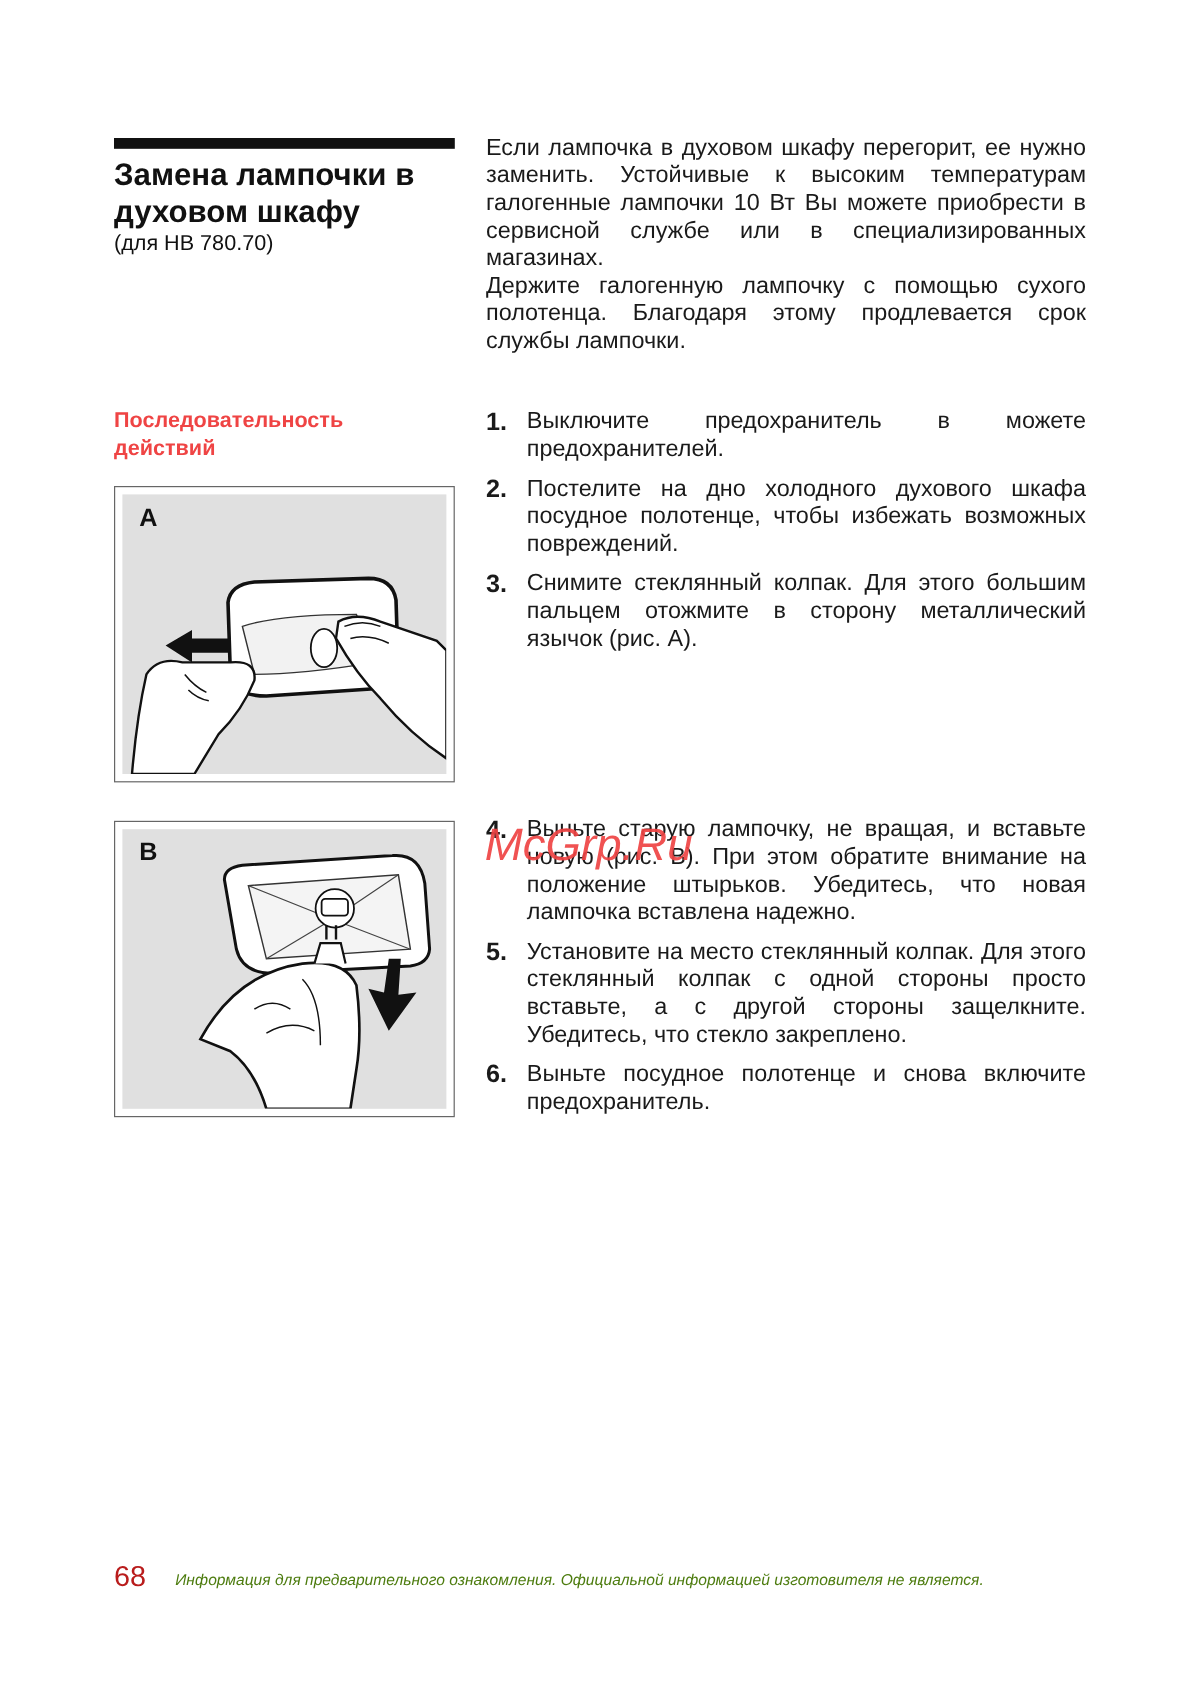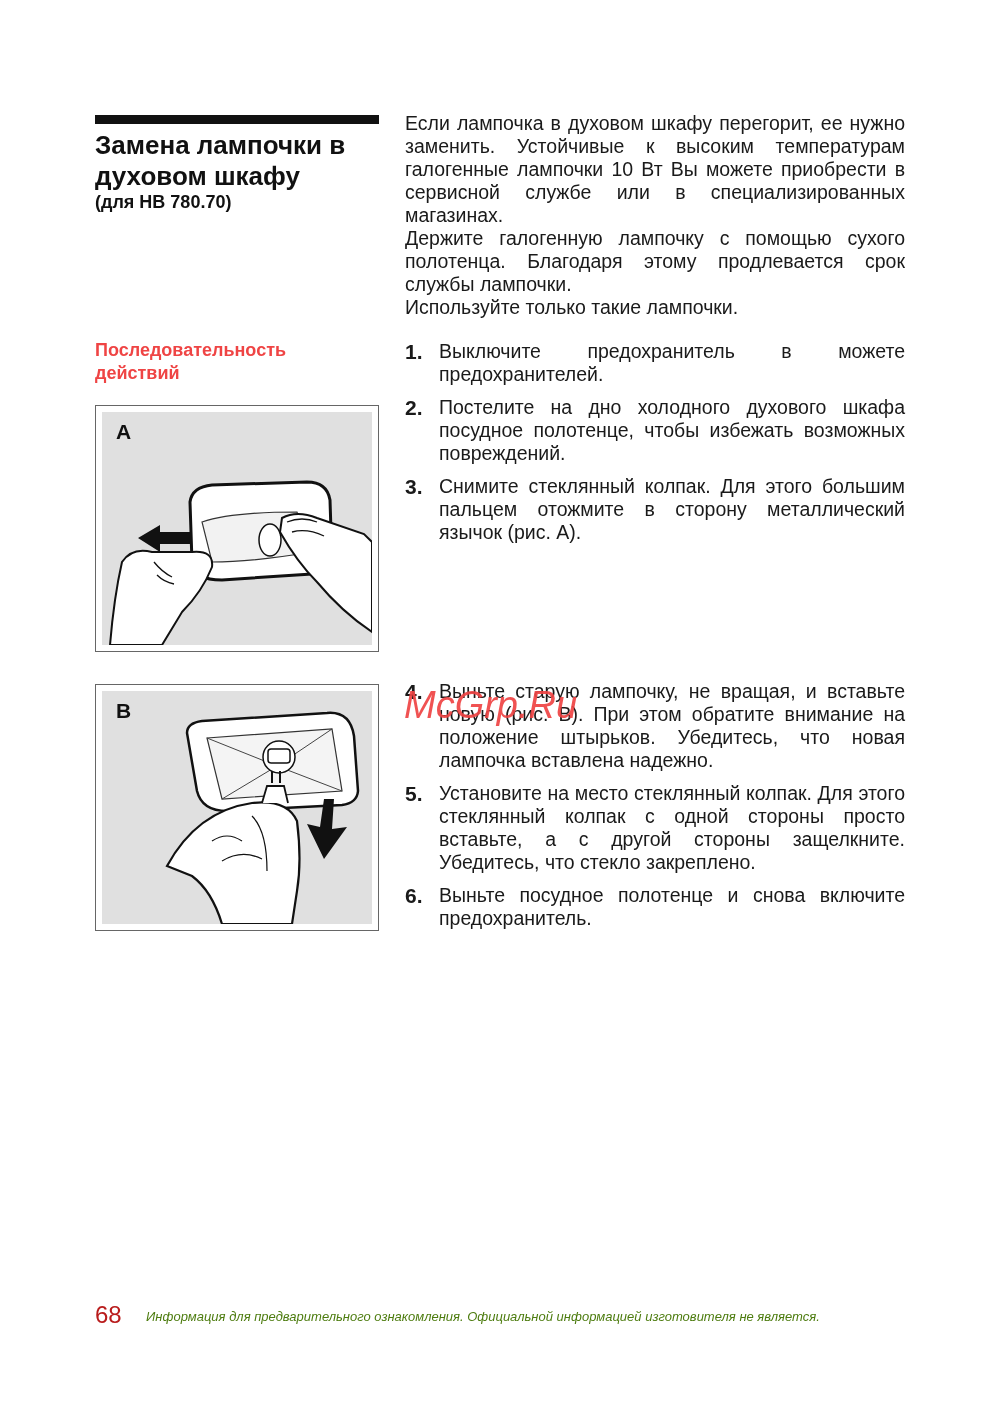--- a/index.html
+++ b/index.html
@@ -1,21 +1,21 @@
 <!DOCTYPE html>
 <html><head>
 <meta charset="utf-8">
 <style>
   html, body { margin: 0; padding: 0; background: #ffffff; }
   body { width: 1000px; height: 1419px; position: relative; overflow: hidden;
          font-family: "Liberation Sans", sans-serif; color: #1a1a1a; }
   .top-rule { position: absolute; left: 95px; top: 115px; width: 284px; height: 9px; background: #111; }
   .title { position: absolute; left: 95px; top: 130px; width: 290px; margin: 0;
            font-size: 26px; font-weight: bold; line-height: 31px; color: #111; }
-  .subtitle { position: absolute; left: 95px; top: 191px; font-size: 18px; font-weight: bold; color: #111; line-height: 22px; }
+  .subtitle { position: absolute; left: 95px; top: 191px; font-size: 18px; font-weight: normal; color: #111; line-height: 22px; }
   .intro { position: absolute; left: 405px; top: 112px; width: 500px; font-size: 19.5px; line-height: 23px; text-align: justify; }
   .intro p { margin: 0; }
   .seq-heading { position: absolute; left: 95px; top: 339px; width: 280px; font-size: 18px; font-weight: bold; line-height: 23px; color: #ef4444; }
   .steps { position: absolute; left: 405px; width: 500px; margin: 0; padding: 0; list-style: none; }
   .step { position: relative; padding-left: 34px; font-size: 19.5px; line-height: 23px; text-align: justify; margin-bottom: 10px; }
   .step-num { position: absolute; left: 0; top: 0; font-weight: bold; font-size: 21px; }
   .panel { position: absolute; left: 95px; width: 282px; height: 245px; border: 1.5px solid #666; background: #fff; }
   .panel-inner { position: absolute; left: 6px; top: 6px; right: 6px; bottom: 6px; background: #e0e0e0; overflow: hidden; }
   .panel-label { position: absolute; left: 14px; top: 8px; font-size: 21px; font-weight: bold; color: #111; }
   .panel svg { position: absolute; left: 0; top: 0; }
@@ -27,21 +27,20 @@
 </head>
 <body>
 
 <div class="top-rule"></div>
 <h1 class="title">Замена лампочки в духовом шкафу</h1>
 <div class="subtitle">(для НВ 780.70)</div>
 
 <div class="intro">
   <p>Если лампочка в духовом шкафу перегорит, ее нужно заменить. Устойчивые к высоким температурам галогенные лампочки 10 Вт Вы можете приобрести в сервисной службе или в специализированных магазинах.</p>
   <p>Держите галогенную лампочку с помощью сухого полотенца. Благодаря этому продлевается срок службы лампочки.</p>
-  <p>Используйте только такие лампочки.</p>
 </div>
 
 <div class="seq-heading">Последовательность действий</div>
 
 <ol class="steps" style="top:340px">
   <li class="step">
     <span class="step-num">1.</span>
     <span>Выключите предохранитель в можете предохранителей.</span>
   </li>
   <li class="step">

